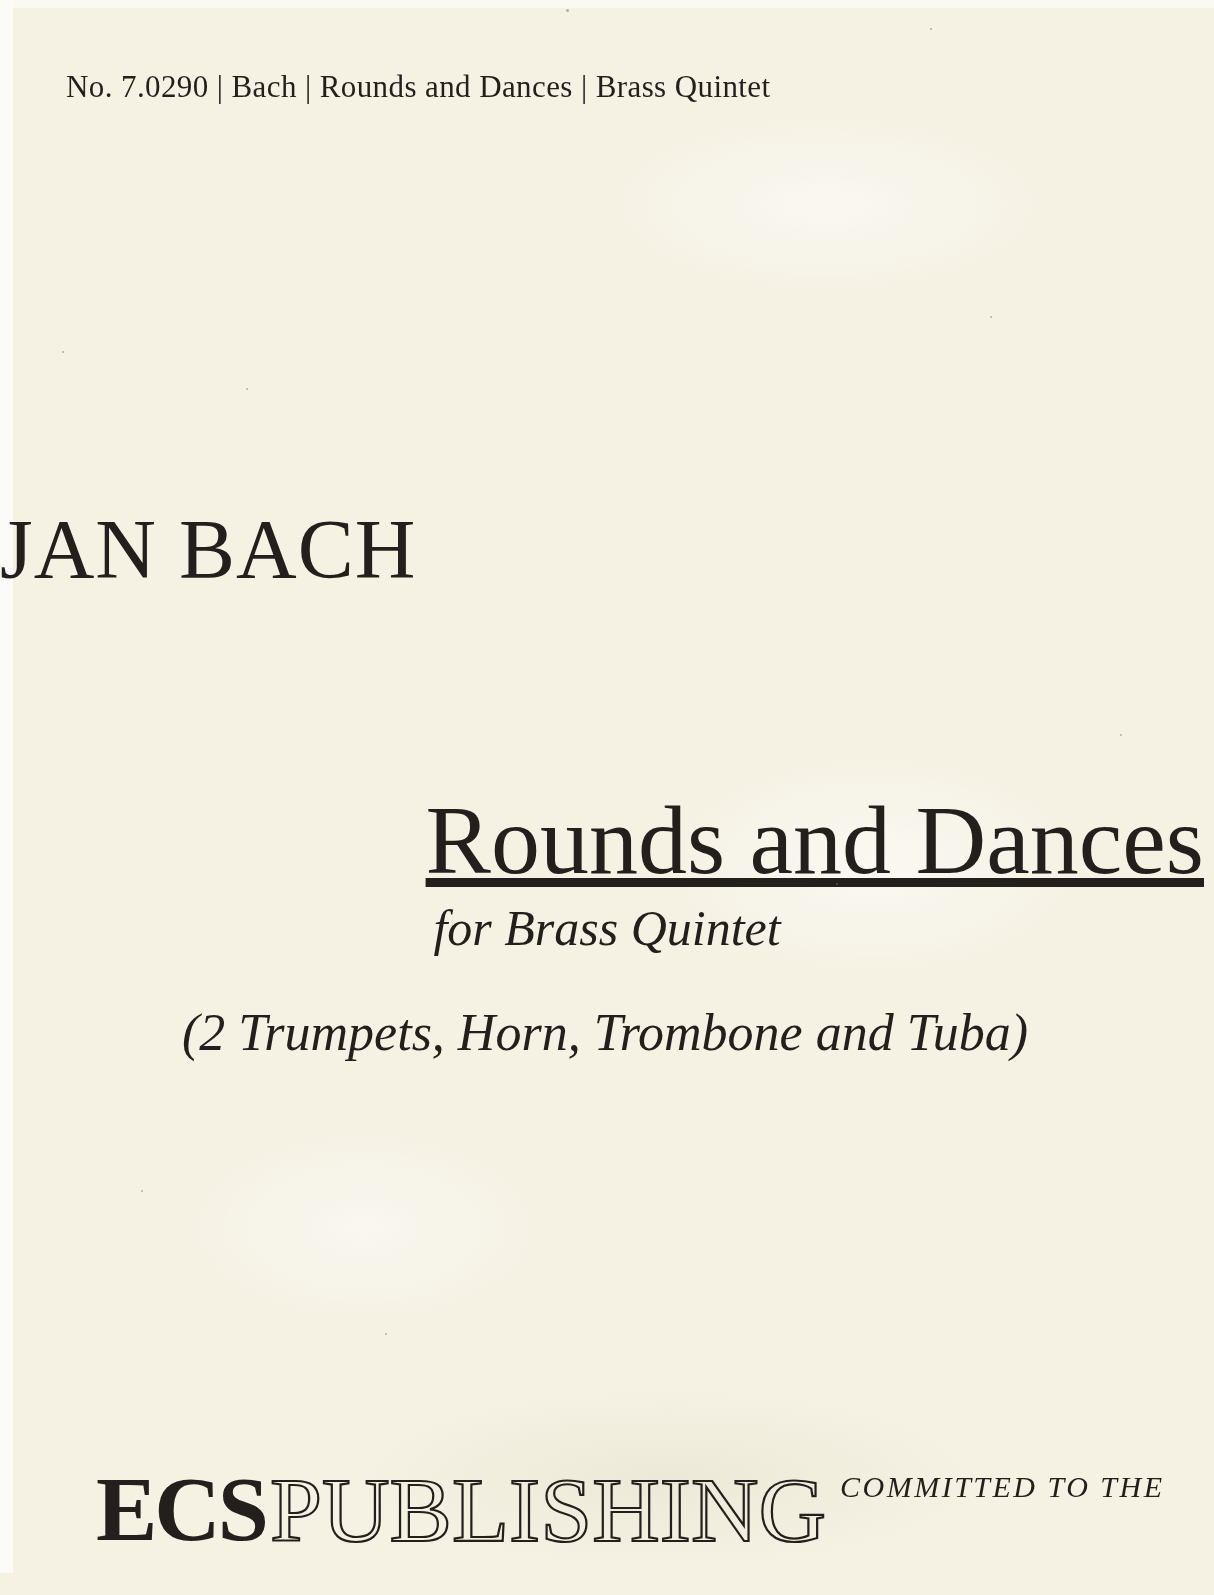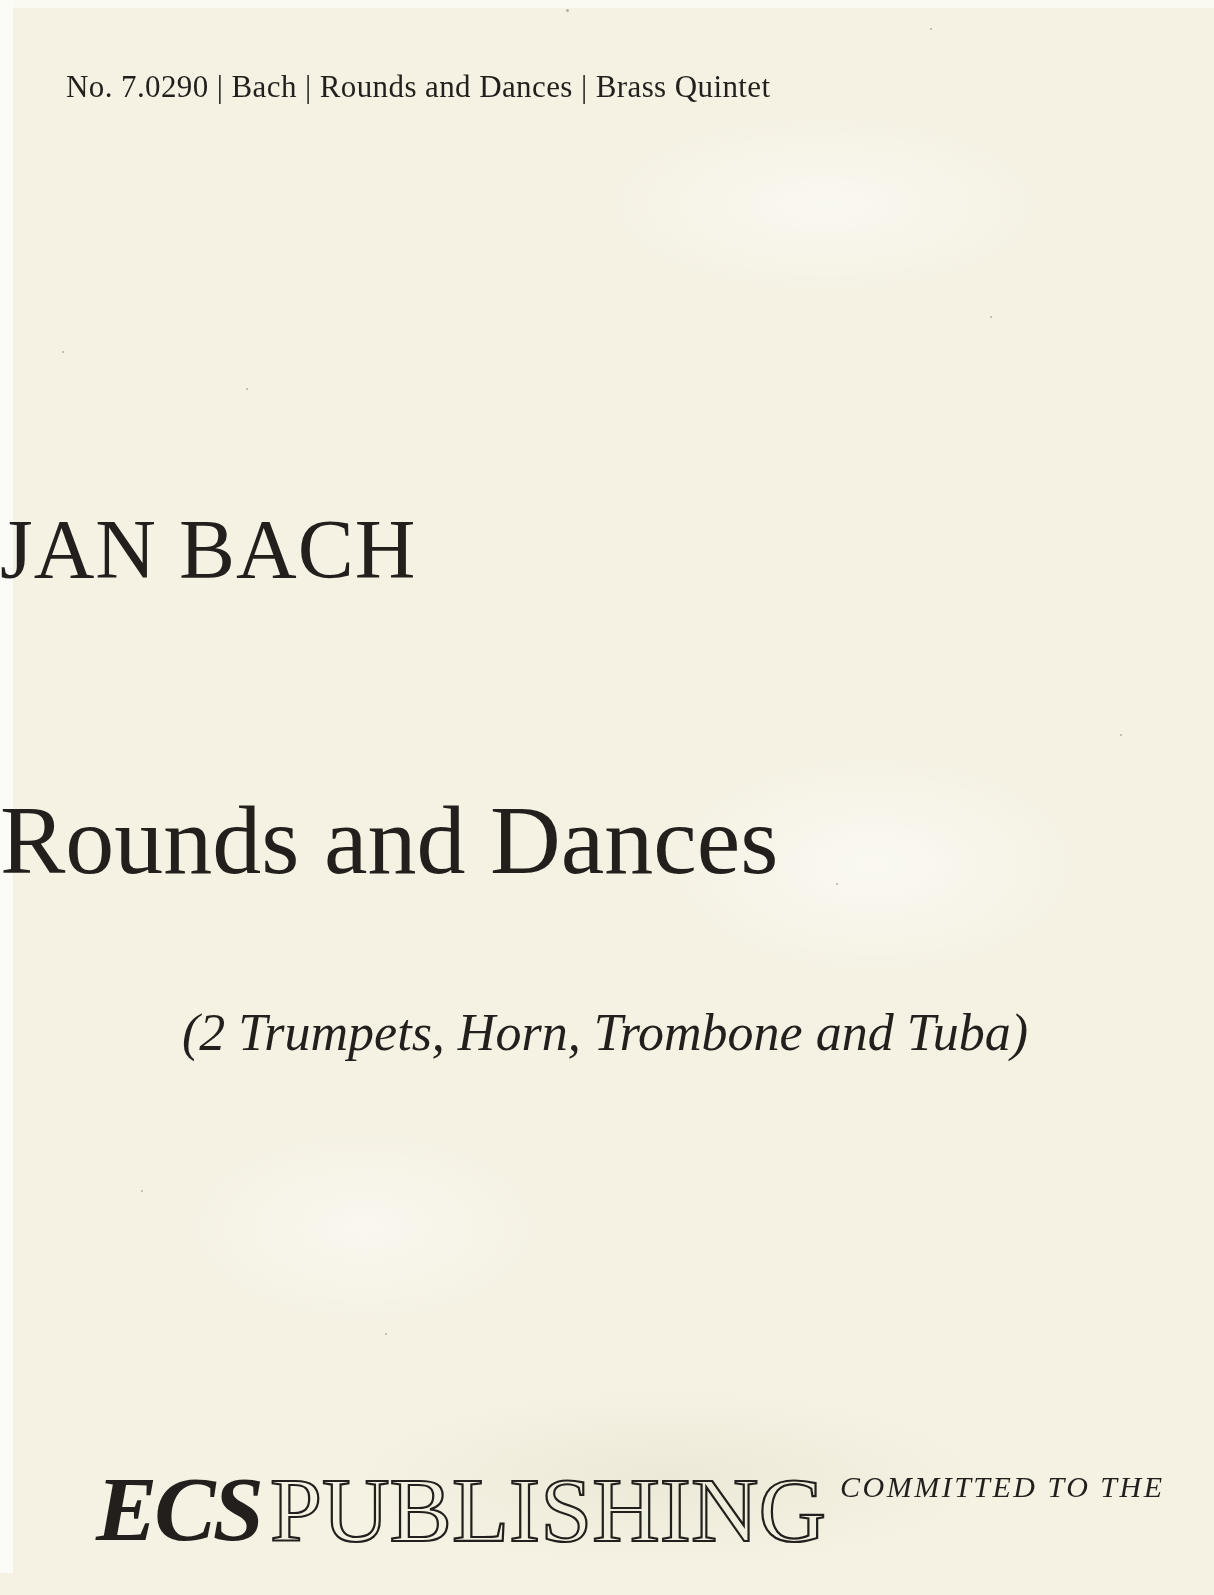--- a/index.html
+++ b/index.html
@@ -40,44 +40,45 @@
     letter-spacing: 0.4px; white-space: nowrap;
   }
   .composer {
     position: absolute; left: 0; right: 24px; top: 508px;
     text-align: left;
     font-size: 84px; line-height: 1;
     letter-spacing: 1px; white-space: nowrap;
   }
   .work-title {
     position: absolute; left: 0; right: 10px; top: 791px;
-    text-align: left;
+    text-align: right;
     font-size: 98px; line-height: 1;
     white-space: nowrap;
+    text-decoration: underline;
   }
   .subtitle {
     position: absolute; left: 0; right: 0; top: 903px;
     text-align: center;
     font-style: italic;
     font-size: 50px; line-height: 1;
     white-space: nowrap;
   }
   .instrumentation {
     position: absolute; left: 0; right: 4px; top: 971px;
     text-align: center;
     font-style: italic;
     font-size: 52px; line-height: 1;
     white-space: nowrap;
     margin-top: 36px;
   }
   .publisher-abbrev {
     position: absolute; left: 96px; top: 1463px;
     font-size: 92px; line-height: 1;
     font-weight: bold;
-    letter-spacing: -3px; white-space: nowrap; font-style: italic;
+    letter-spacing: -3px; white-space: nowrap;
   }
   .publishing-svg {
     position: absolute; left: 268px; top: 1455px;
     width: 566px; height: 96px;
   }
   .outline-text {
     fill: none;
     stroke: var(--ink);
     stroke-width: 2.2px;
     font-family: "Liberation Serif", "DejaVu Serif", serif;
@@ -100,20 +101,21 @@
 
   <div class="scan-edge-left"></div>
   <div class="scan-edge-top"></div>
 
   <div class="catalog-line">No. 7.0290 | Bach | Rounds and Dances | Brass Quintet</div>
 
   <div class="composer">JAN BACH</div>
 
   <div class="work-title">Rounds and Dances</div>
 
+  <div class="subtitle">for Brass Quintet</div>
 
   <div class="instrumentation">(2 Trumpets, Horn, Trombone and Tuba)</div>
 
   <div class="publisher-abbrev">ECS</div>
 
   <svg class="publishing-svg" viewBox="0 0 566 96" aria-hidden="true">
     <text x="2" y="86" class="outline-text" textLength="556" lengthAdjust="spacingAndGlyphs">PUBLISHING</text>
   </svg>
 
   <div class="tagline">

